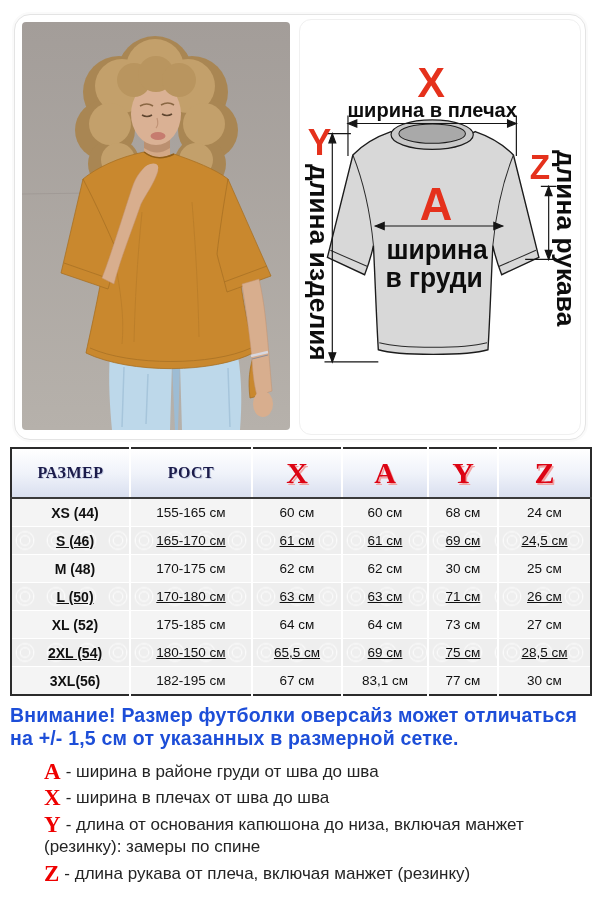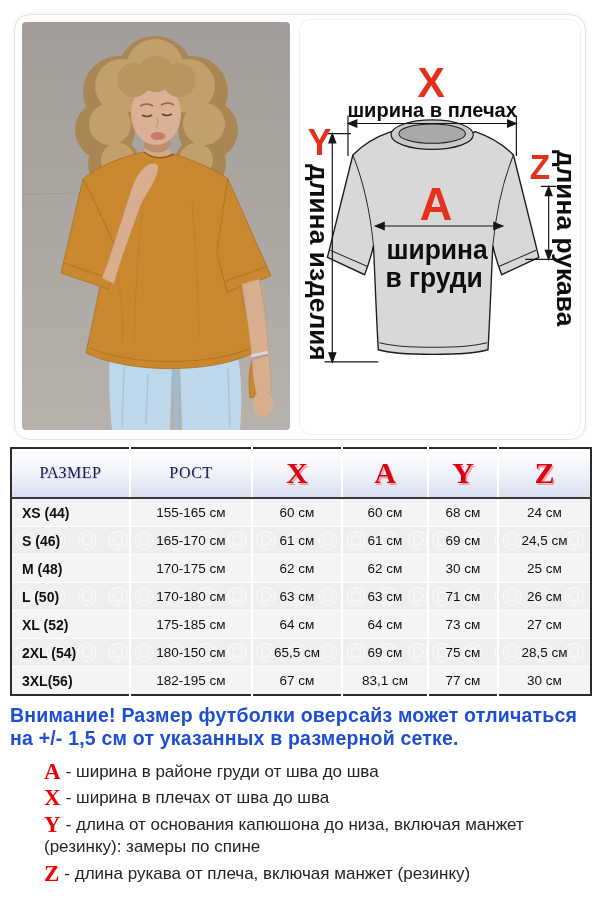--- a/index.html
+++ b/index.html
@@ -28,40 +28,41 @@
   .size-table col.c1{width:119px}.size-table col.c2{width:122px}
   .size-table col.c3{width:90px}.size-table col.c4{width:86px}
   .size-table col.c5{width:70px}.size-table col.c6{width:93px}
   .size-table thead th{
     height:46px;border-right:2px solid #ffffff;border-bottom:2px solid #3a3a3a;
     background:linear-gradient(#ffffff 0%,#f0f3fa 50%,#d9dfef 100%);
     text-align:center;vertical-align:middle;
   }
   .size-table thead th:last-child{border-right:none;}
   .th-word{
-    font-family:"Liberation Serif","DejaVu Serif",serif;font-size:16px;font-weight:normal;
+    font-family:"Liberation Serif","DejaVu Serif",serif;font-size:16px;font-weight:bold;
     color:#1b1b4a;text-shadow:1px 1px 0 #c9d2ea;letter-spacing:.5px;
   }
   .th-letter{
     font-family:"Liberation Serif","DejaVu Serif",serif;font-size:30px;font-weight:bold;
     color:#dc0414;text-shadow:1.5px 1.5px 0 #f3a2a2;
   }
   .size-table tbody td{
     height:25px;font-size:13.5px;text-align:center;vertical-align:middle;
     border-right:2px solid #ffffff;border-top:1px solid #ffffff;color:#101010;
   }
   .size-table tbody td:last-child{border-right:none;text-align:center;}
-  .size-table tbody td:first-child{text-align:left;padding-left:10px;font-weight:bold;font-size:14px;}
+  .size-table tbody td:first-child{text-align:center;padding-left:10px;font-weight:bold;font-size:14px;}
   tr.row-plain td{background:#f4f4f4;}
   tr.row-pattern td{
     background-color:#eeeeee;
     background-image:radial-gradient(circle at 13px 13px,
       rgba(255,255,255,0) 4px, rgba(255,255,255,.75) 4.5px, rgba(255,255,255,0) 6px,
       rgba(255,255,255,0) 8px, rgba(255,255,255,.75) 8.5px, rgba(255,255,255,0) 10px);
     background-size:31px 26px;
+    text-decoration:underline;
   }
 
   
   .warning{
     margin:8px 8px 0 10px;width:578px;color:#1d4ed8;font-size:19.5px;
     font-weight:bold;line-height:1.2;letter-spacing:.2px;
   }
 
   
   .legend{margin:9px 0 0 44px;width:515px;font-size:17px;color:#242424;}

